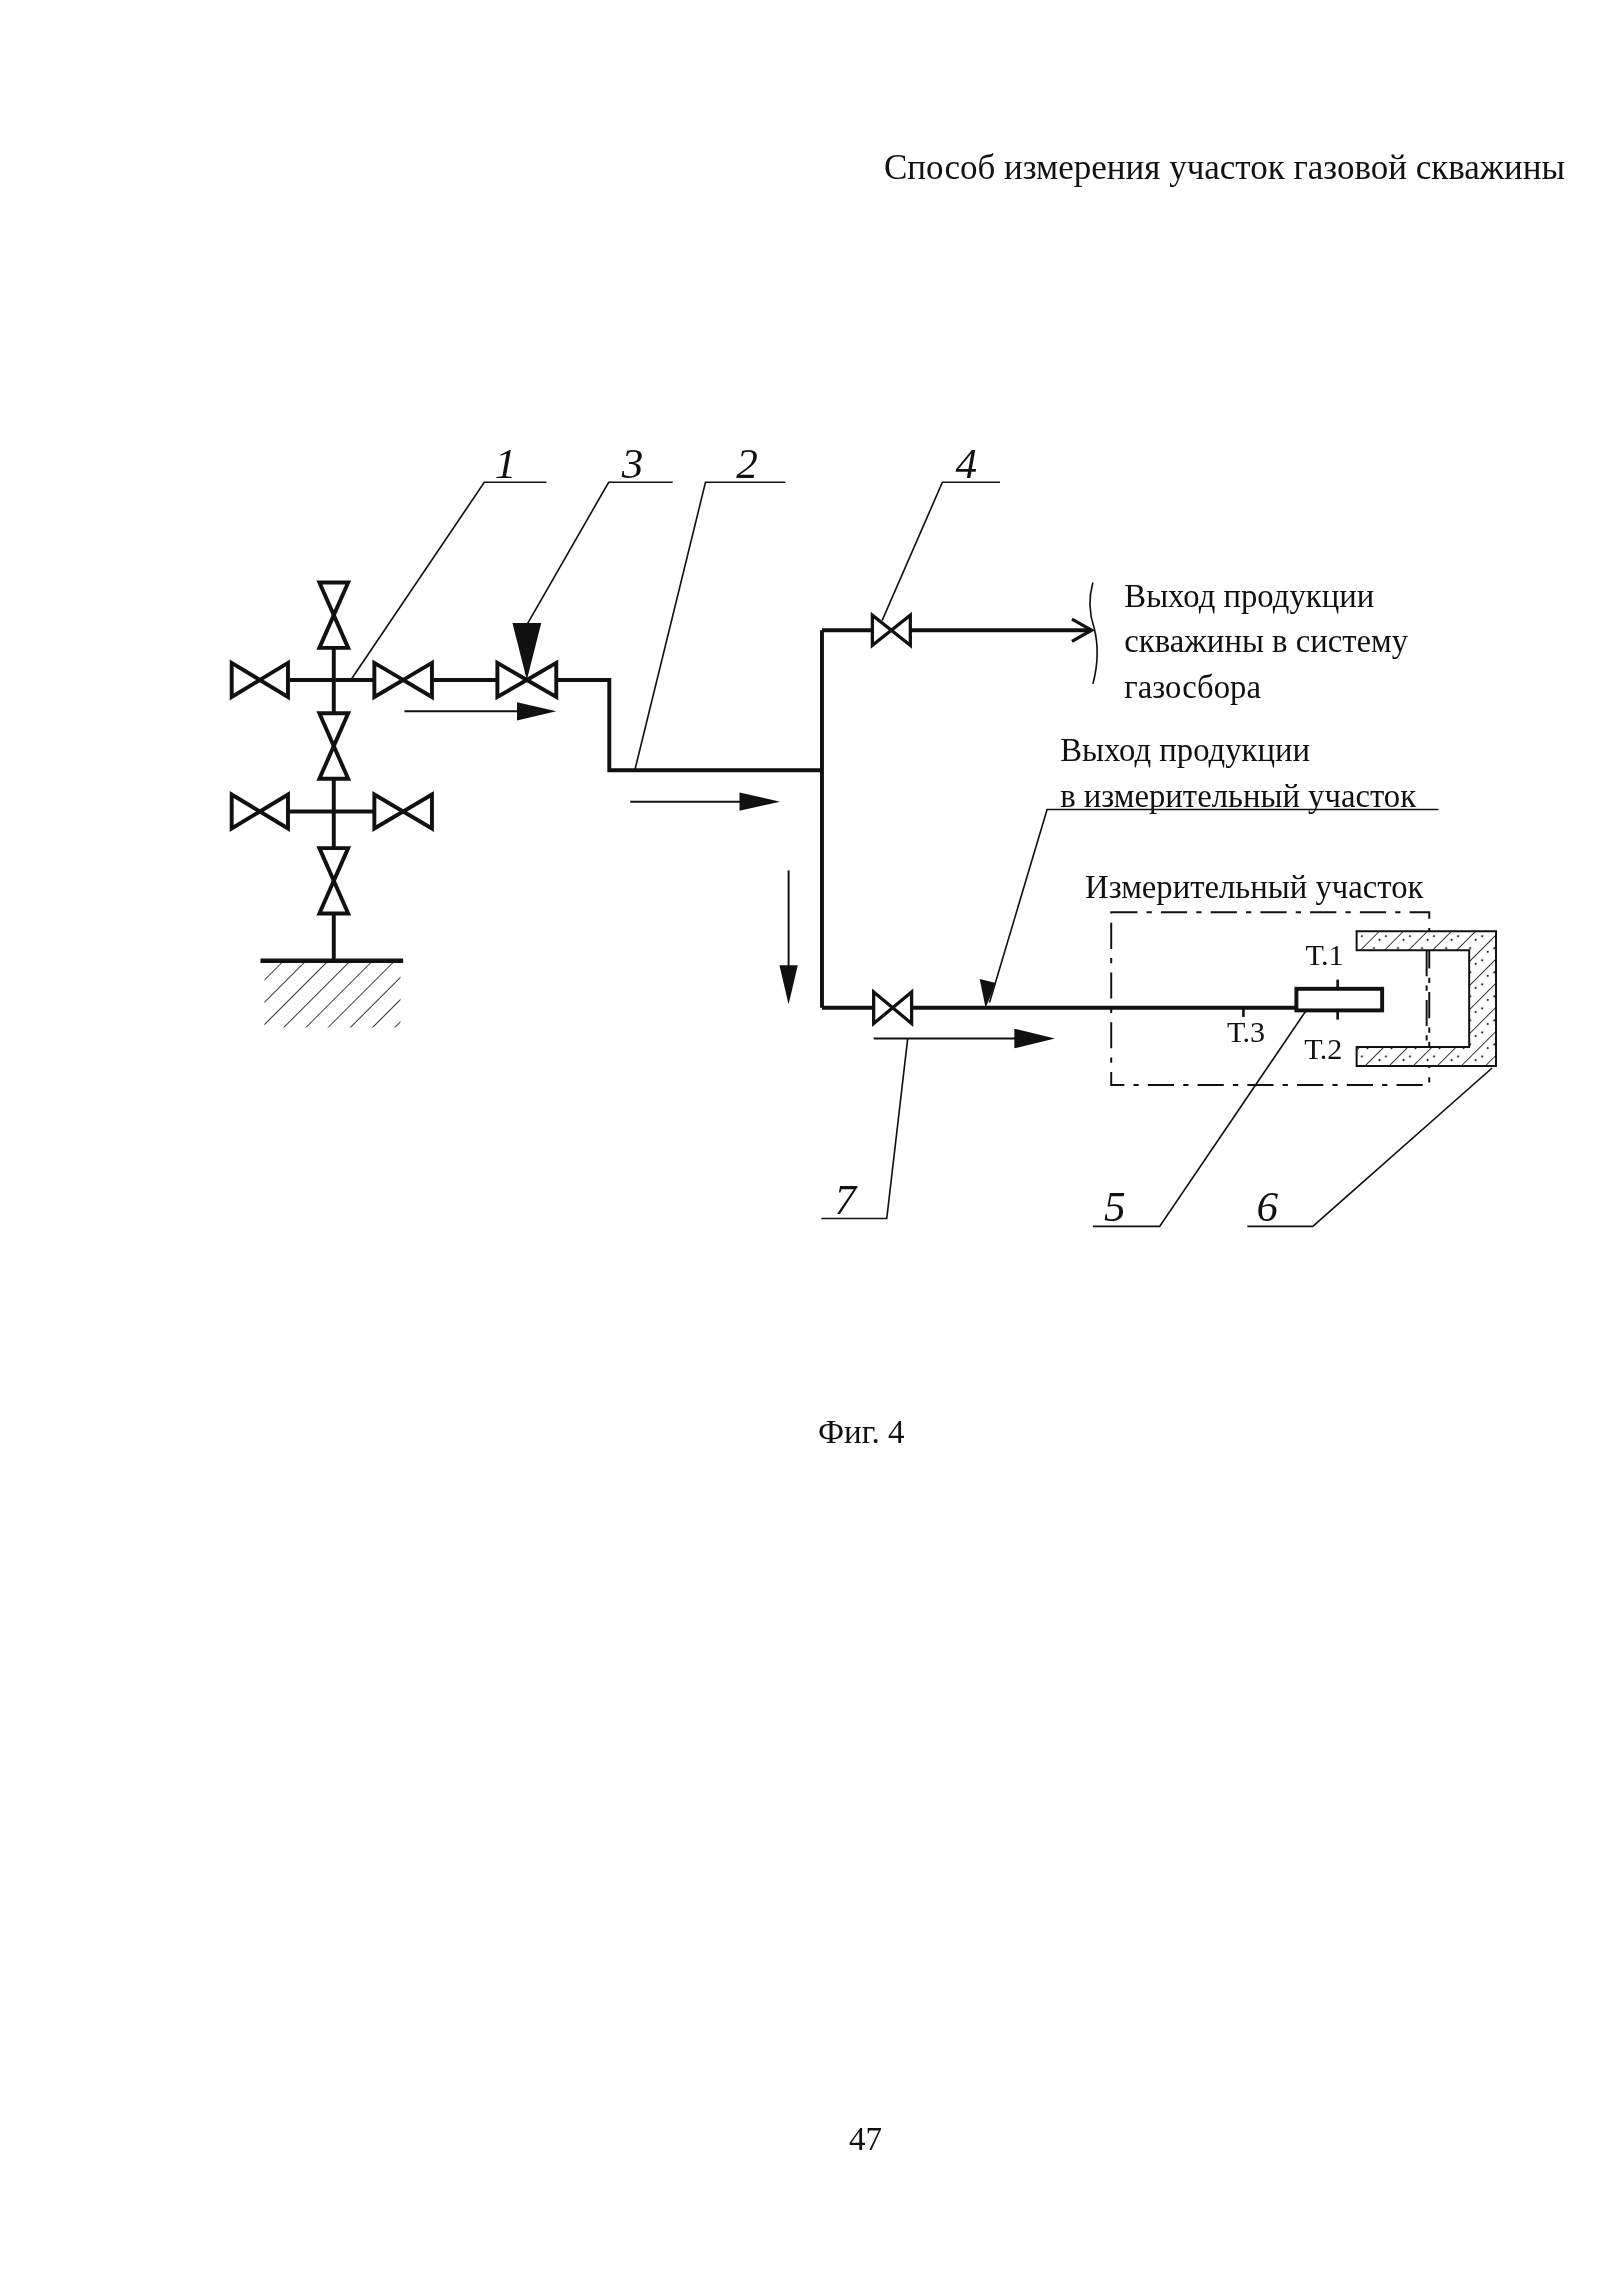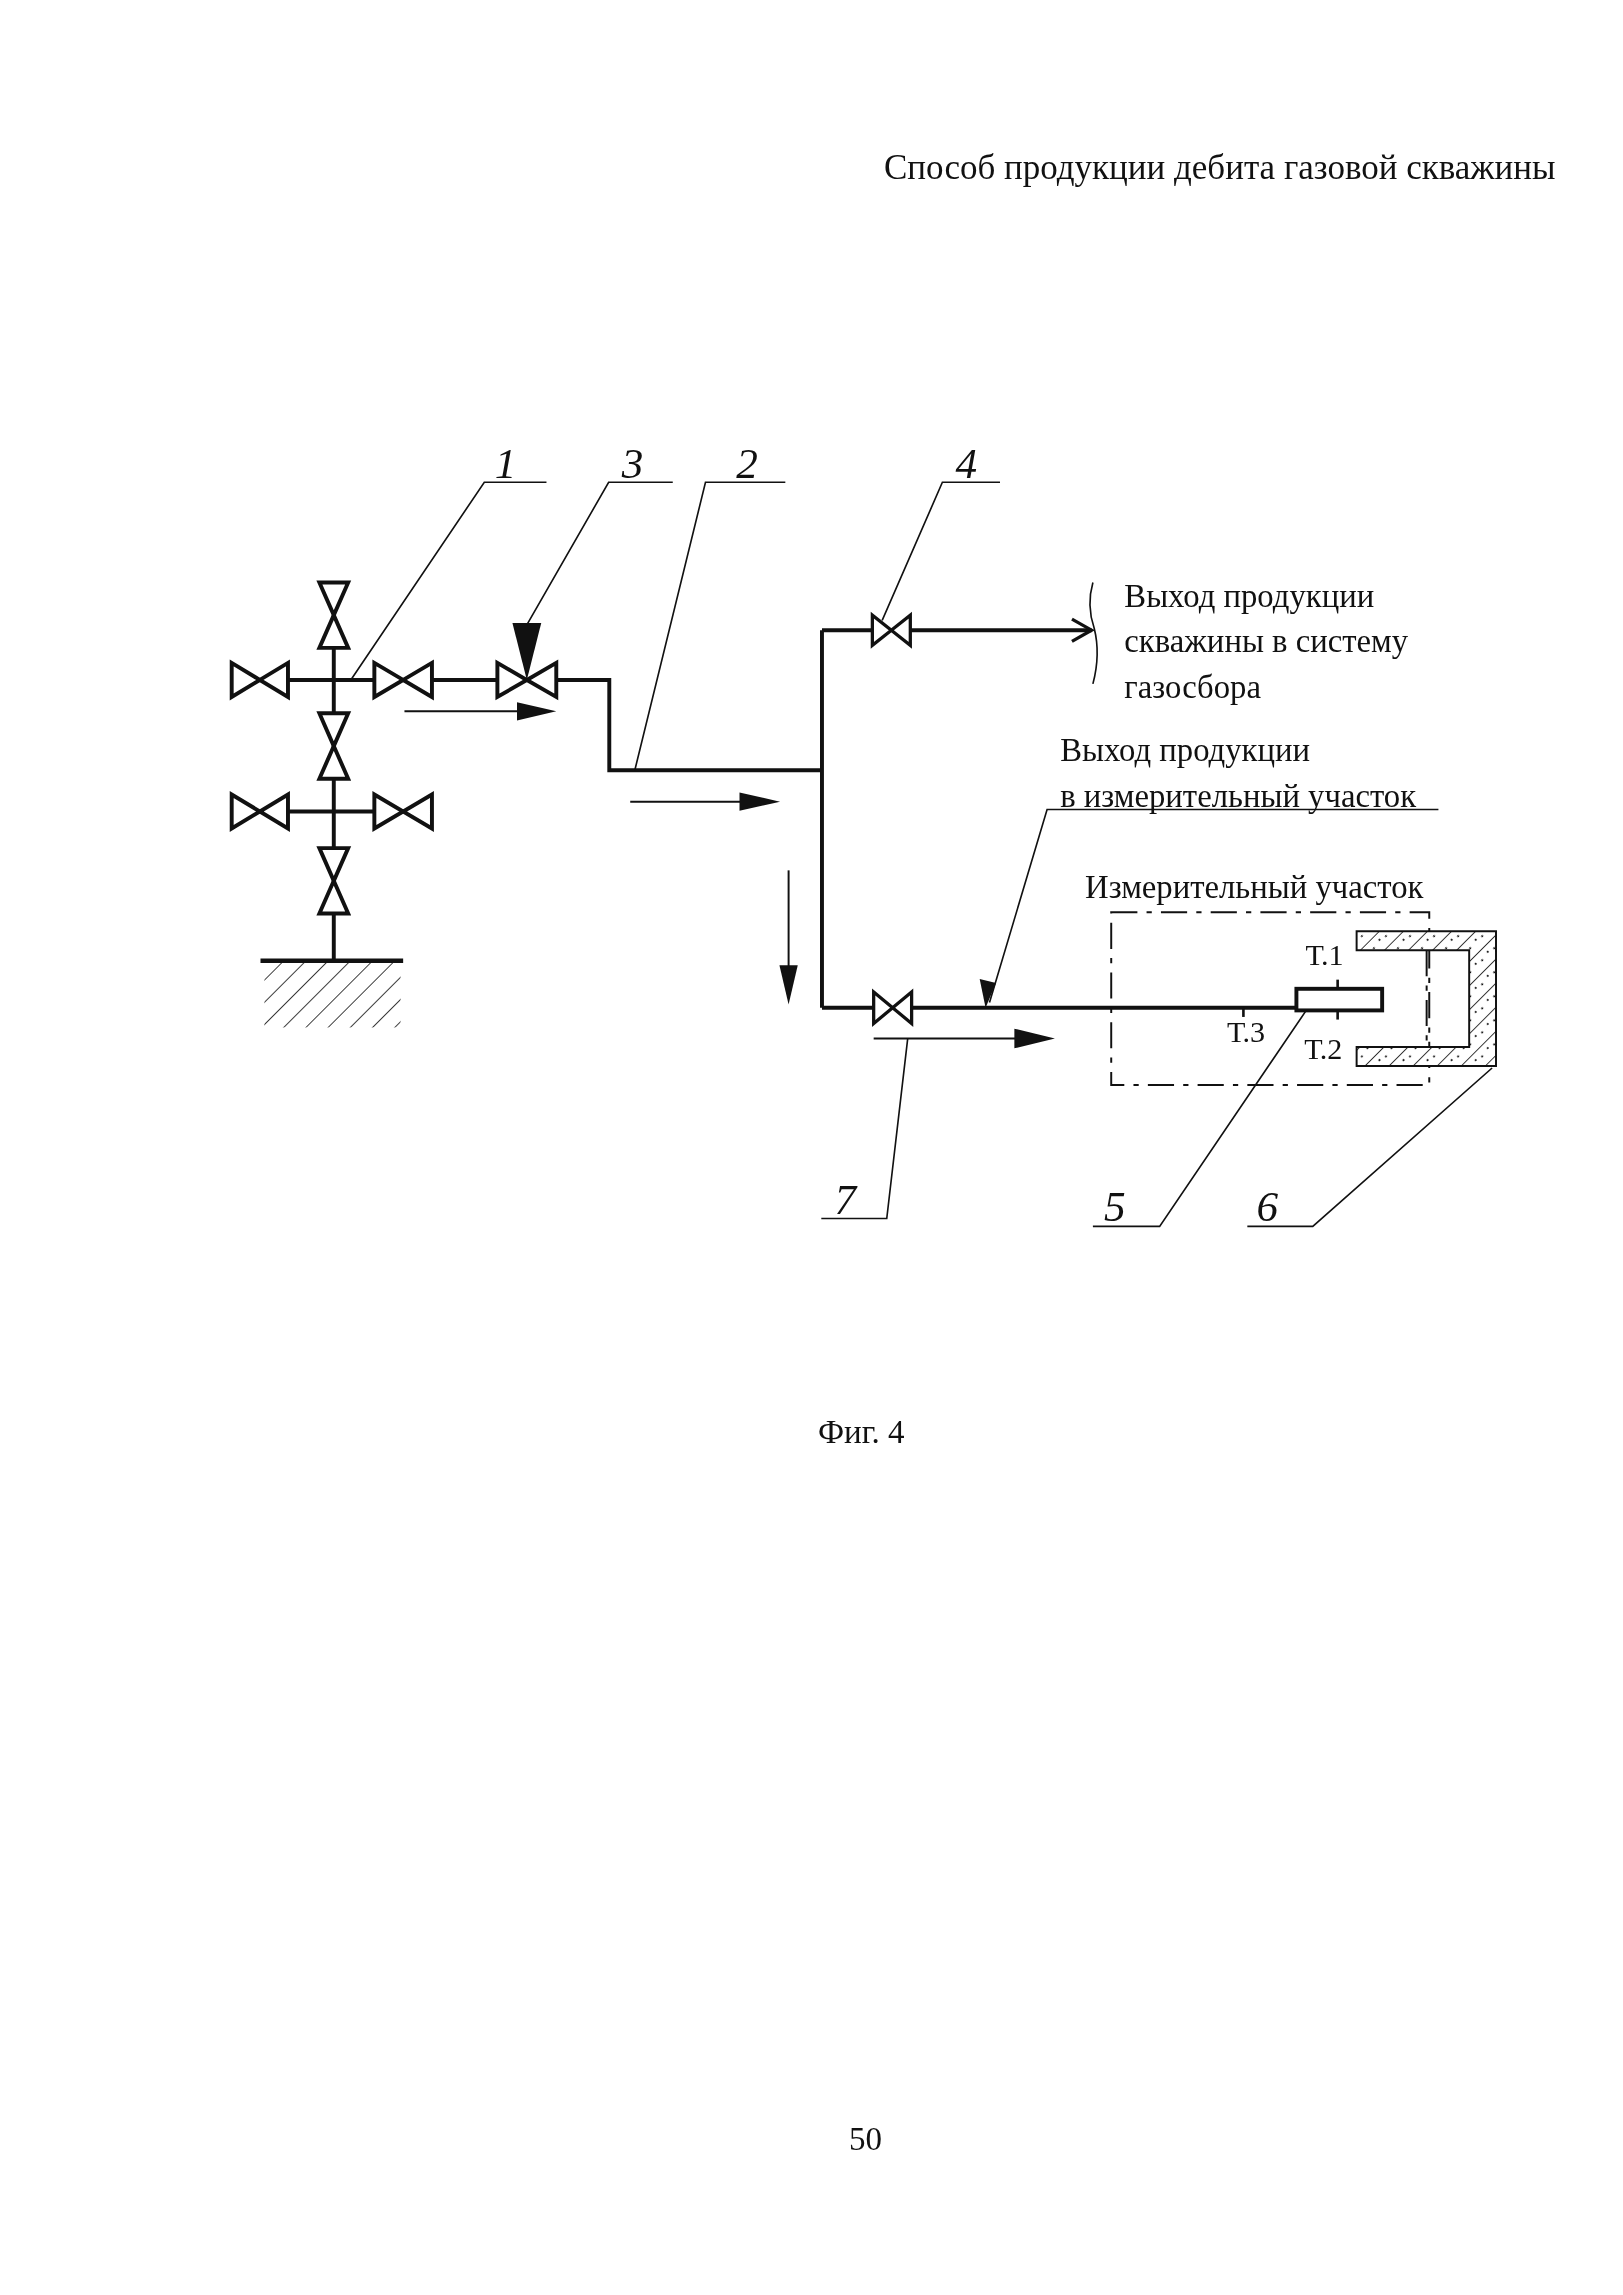--- a/index.html
+++ b/index.html
@@ -10,21 +10,21 @@
   .caption { position:absolute; left:818px; top:1414px; font-size:33px; white-space:nowrap; }
   .pagenum { position:absolute; left:849px; top:2121px; font-size:33px; }
   svg text { font-family:"Liberation Serif","DejaVu Serif",serif; fill:#111; }
   .num { font-size:66px; font-style:italic; }
   .lbl { font-size:50px; }
   .tlbl { font-size:46px; }
 </style>
 </head>
 <body>
 
-<div class="header">Способ продукции дебита газовой скважины</div>
+<div class="header">Способ измерения участок газовой скважины</div>
 
 <svg id="diagram" width="1623" height="2295" viewBox="0 0 2480 3507">
   <defs>
     <pattern id="hatch" patternUnits="userSpaceOnUse" width="22" height="22" patternTransform="rotate(45)">
       <line x1="0" y1="0" x2="0" y2="22" stroke="#111" stroke-width="3"></line>
     </pattern>
     <pattern id="hatchdots" patternUnits="userSpaceOnUse" width="26" height="26" patternTransform="rotate(45)">
       <rect width="26" height="26" fill="#fff"></rect>
       <line x1="0" y1="0" x2="0" y2="26" stroke="#111" stroke-width="2.5"></line>
       <circle cx="13" cy="8" r="1.6" fill="#111"></circle>
@@ -176,14 +176,14 @@
   <text class="lbl" x="1620" y="1233">в измерительный участок</text>
 
   <text class="lbl" x="1658" y="1372">Измерительный участок</text>
 
   <text class="tlbl" x="1995" y="1475">Т.1</text>
   <text class="tlbl" x="1993" y="1618">Т.2</text>
   <text class="tlbl" x="1875" y="1592">Т.3</text>
 </svg>
 
 <div class="caption">Фиг. 4</div>
-<div class="pagenum">50</div>
+<div class="pagenum">47</div>
 
 
 </body></html>

